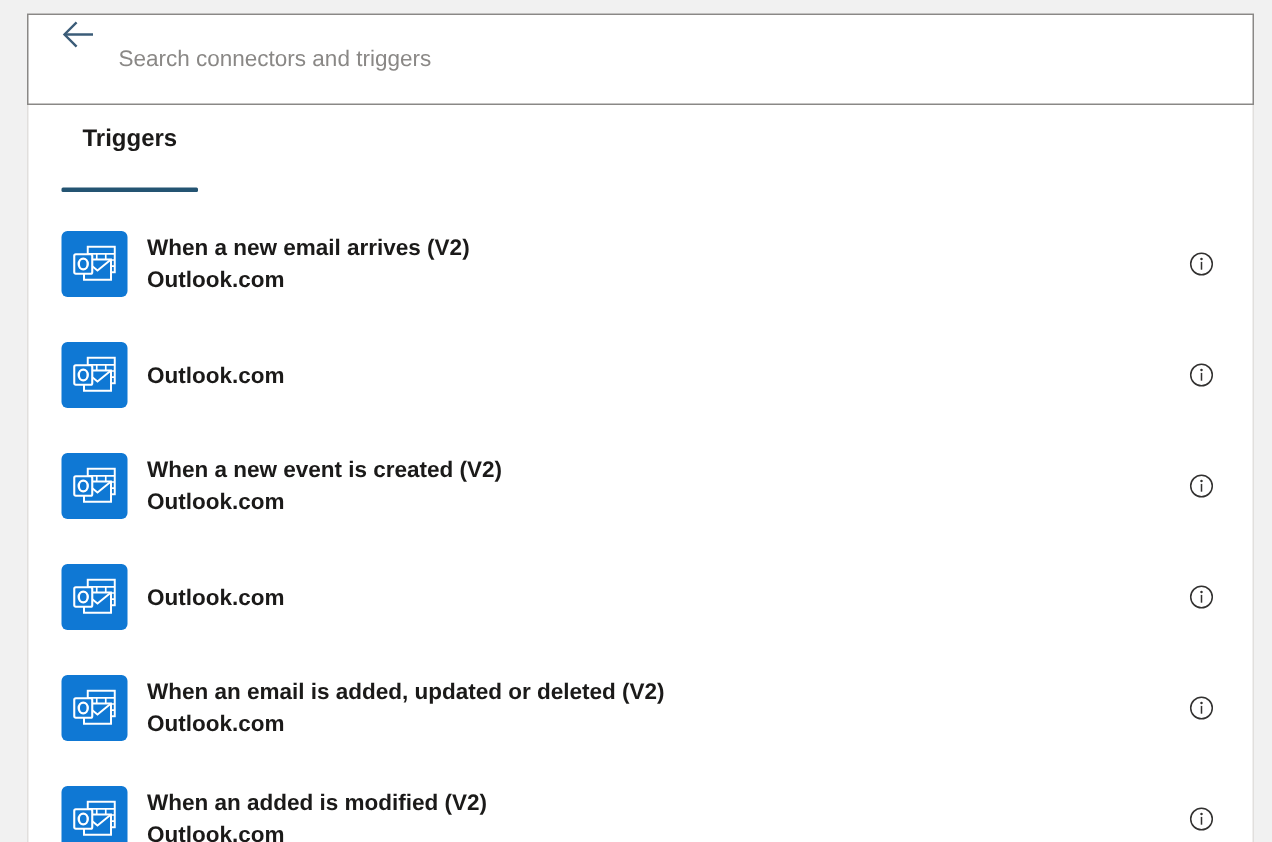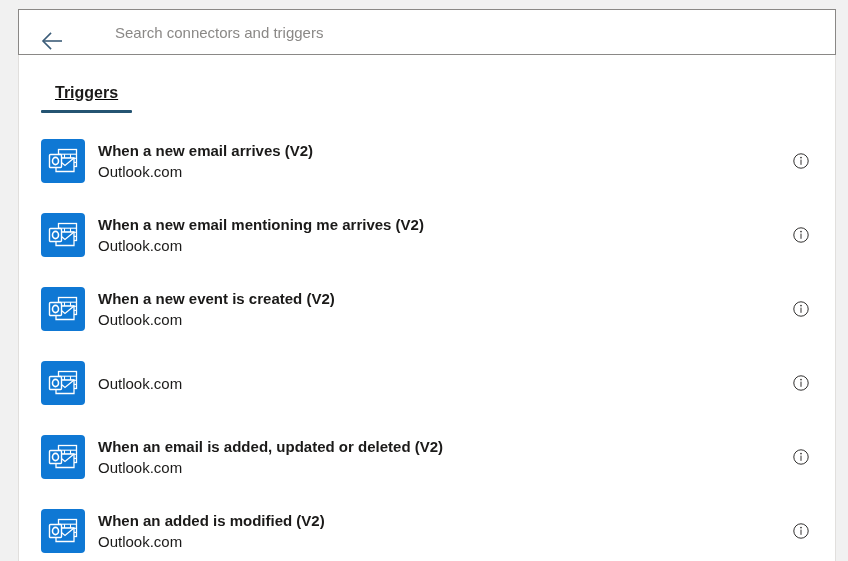--- a/index.html
+++ b/index.html
@@ -20,27 +20,26 @@
     position: absolute;
     left: 18px;
     top: 9px;
     width: 818px;
     height: 552px;
   }
 
   
   .search-bar {
     position: relative;
-    height: 46px;
+    height: 61px;
     background: #ffffff;
     border: 1px solid #8a8886;
     display: flex;
-    align-items: flex-end;
+    align-items: flex-start;
     padding: 0 12px;
-    gap: 36px;
   }
 
   .back-icon {
     width: 26px;
     height: 26px;
     flex: 0 0 26px;
     margin-left: 8px;
     margin-right: 14px;
     display: flex;
     align-items: center;
@@ -71,25 +70,23 @@
     border-left: 1px solid #e1dfdd;
     border-right: 1px solid #e1dfdd;
     background: #ffffff;
     height: 506px;
     overflow: hidden;
   }
 
   
   .tabs {
     display: flex;
-    align-items: flex-end;
     padding-left: 20px;
     height: 58px;
     gap: 0;
-    text-decoration: underline;
   }
 
   .tab {
     position: relative;
     padding: 0 16px 12px 16px;
     font-size: 16px;
     color: #201f1e;
     cursor: pointer;
     line-height: 1;
     background: none;
@@ -151,21 +148,21 @@
   .row-title {
     font-size: 15px;
     font-weight: bold;
     color: #1b1a19;
     line-height: 19px;
     white-space: nowrap;
   }
 
   .row-sub {
     font-size: 15px;
-    font-weight: normal;
+    font-weight: bold;
     color: #1b1a19;
     line-height: 19px;
     white-space: nowrap;
   }
 
   .info-icon {
     flex: 0 0 18px;
     width: 18px;
     height: 18px;
     margin-right: 9px;
@@ -236,21 +233,20 @@
             <line x1="22.5" y1="6.2" x2="22.5" y2="18.5" stroke="#ffffff" stroke-width="1.1"></line>
             <line x1="10.5" y1="10.3" x2="28.5" y2="10.3" stroke="#ffffff" stroke-width="1.1"></line>
             <line x1="10.5" y1="14.4" x2="28.5" y2="14.4" stroke="#ffffff" stroke-width="1.1"></line>
             <path d="M8 10 L26 10 L26 23.5 L8 23.5 Z" fill="#0f78d4" stroke="#ffffff" stroke-width="1.3"></path>
             <path d="M8 10 L17 17.4 L26 10" fill="none" stroke="#ffffff" stroke-width="1.3"></path>
             <rect x="1.5" y="6.5" width="12" height="13" rx="1" fill="#0f78d4" stroke="#ffffff" stroke-width="1.4"></rect>
             <ellipse cx="7.5" cy="13" rx="3" ry="3.6" fill="none" stroke="#ffffff" stroke-width="1.6"></ellipse>
           </svg>
         </span>
         <span class="row-text">
-          <span class="row-title">When a new email mentioning me arrives (V2)</span>
           <span class="row-sub">Outlook.com</span>
         </span>
         <span class="info-icon">
           <svg width="18" height="18" viewBox="0 0 18 18" aria-hidden="true">
             <circle cx="9" cy="9" r="7.2" fill="none" stroke="#323130" stroke-width="1"></circle>
             <circle cx="9" cy="5.6" r="0.85" fill="#323130"></circle>
             <rect x="8.5" y="7.6" width="1" height="5.2" fill="#323130"></rect>
           </svg>
         </span>
       </div>

